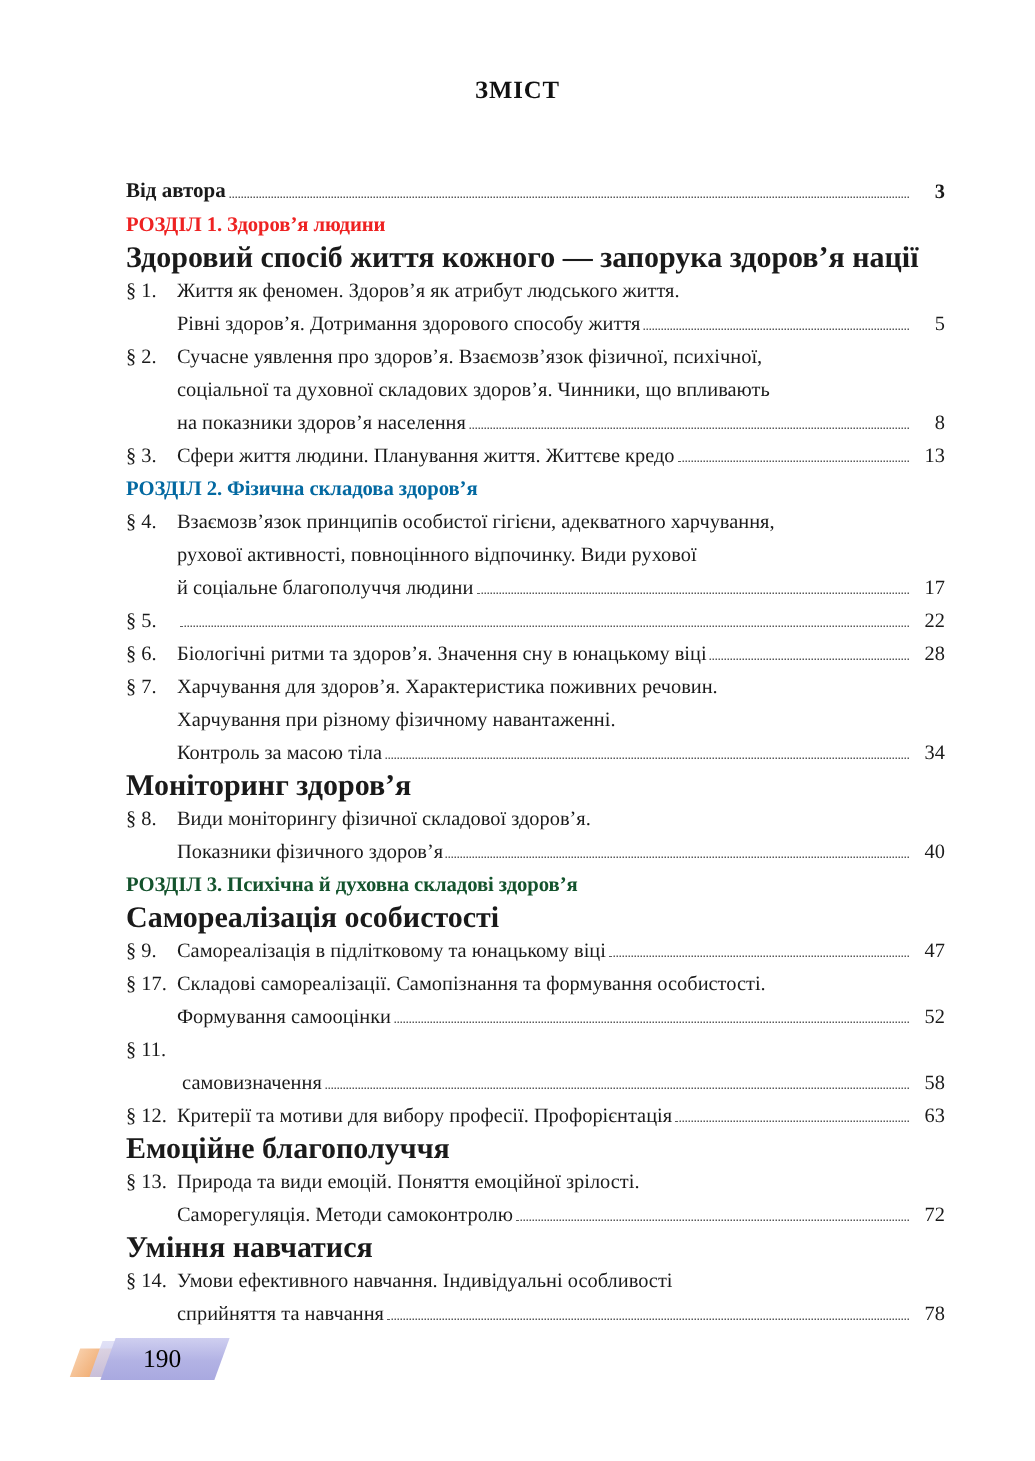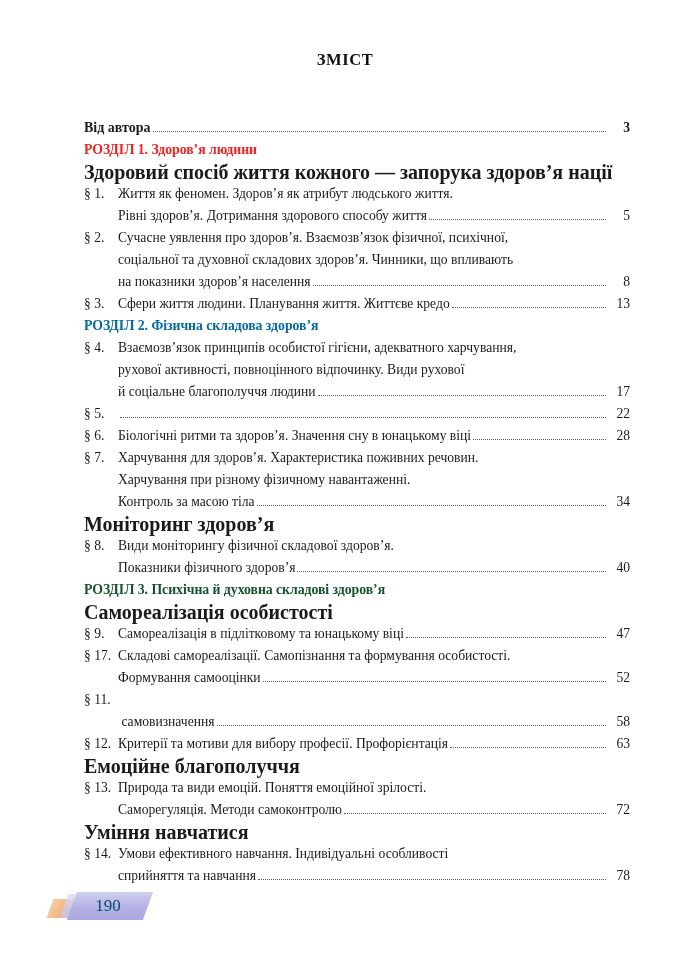--- a/index.html
+++ b/index.html
@@ -157,21 +157,21 @@
   .folio {
     position: absolute;
     left: 30px;
     top: 3px;
     width: 60px;
     height: 26px;
     line-height: 26px;
     text-align: center;
     font-size: 17px;
     font-weight: normal;
-    color: #0c4a6e;
+    color: #000000;
     font-family: "Liberation Serif", "DejaVu Serif", serif;
   }
 </style>
 </head>
 <body>
 
 <div class="page">
 
   <div class="toc-title">ЗМІСТ</div>
 

